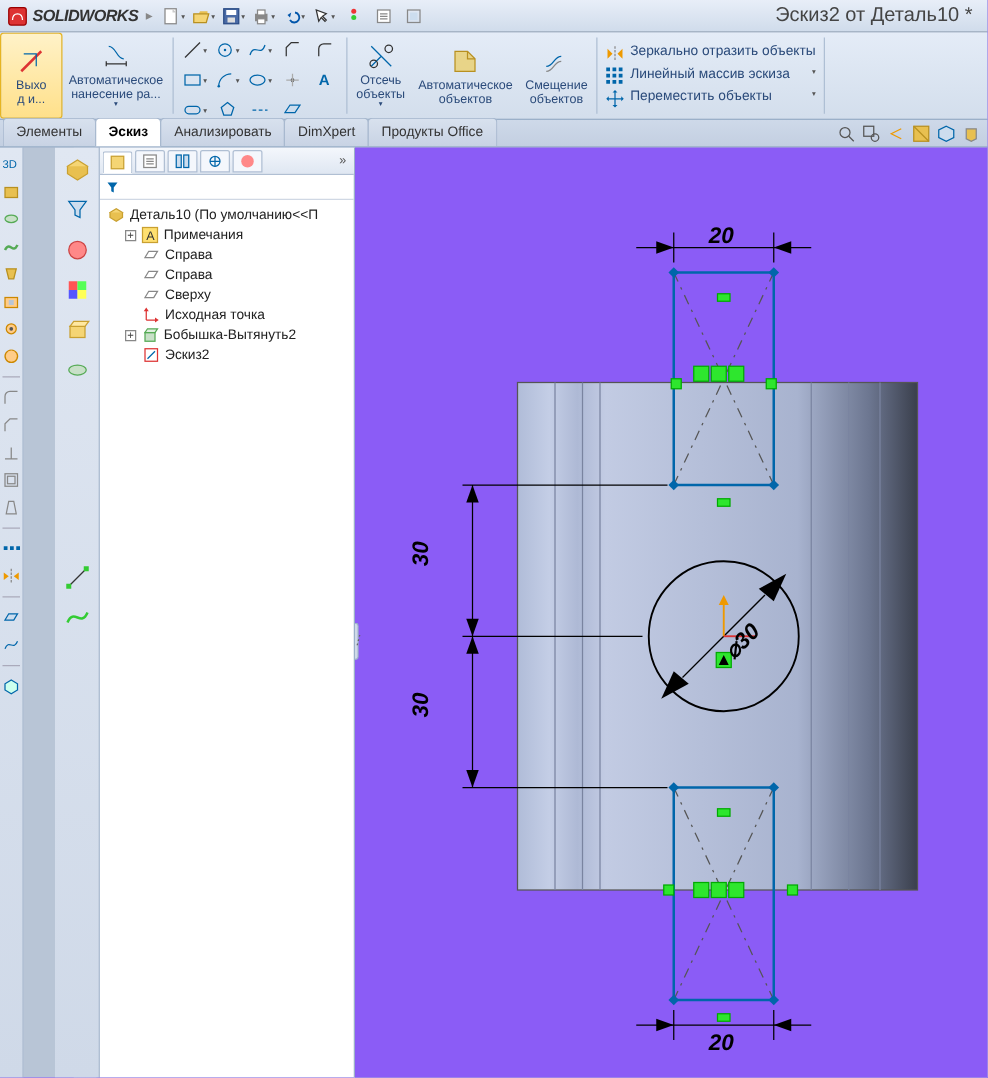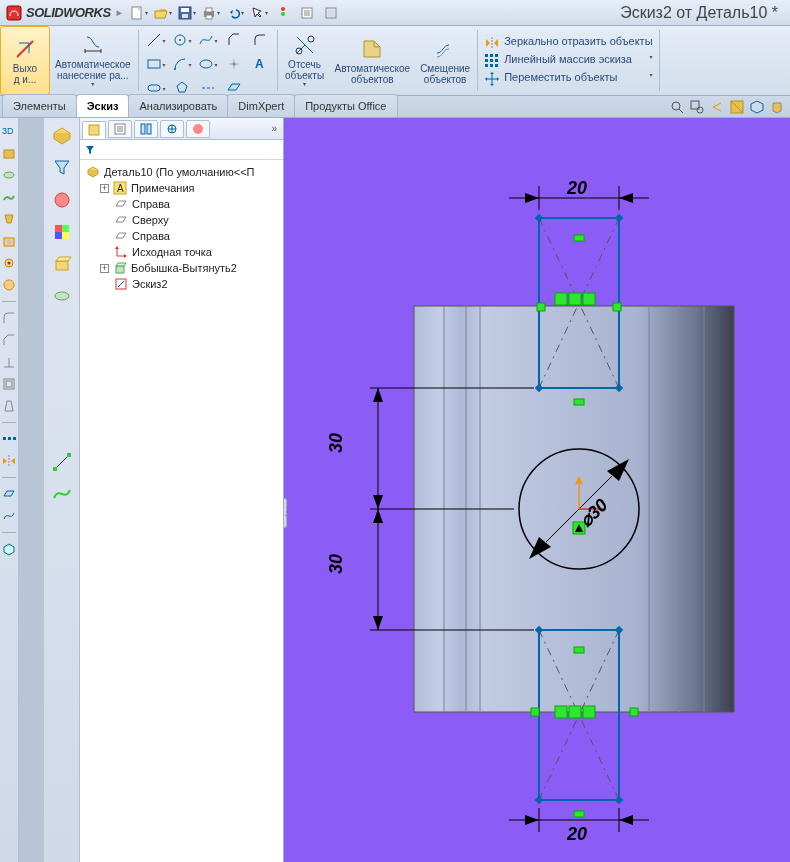--- a/index.html
+++ b/index.html
@@ -683,29 +683,29 @@
             </svg>
           </span>
         <span>Справа</span>
       </div>
       <div class="tree-item indent2">
         <span class="t-ico">
             <svg width="14" height="14">
               <path d="M2 9l3-5h7l-3 5z" fill="#fff" stroke="#888"></path>
             </svg>
           </span>
-        <span>Сверху</span>
+        <span>Справа</span>
       </div>
       <div class="tree-item indent2">
         <span class="t-ico">
             <svg width="14" height="14">
               <path d="M2 9l3-5h7l-3 5z" fill="#fff" stroke="#888"></path>
             </svg>
           </span>
-        <span>Справа</span>
+        <span>Сверху</span>
       </div>
       <div class="tree-item indent2">
         <span class="t-ico">
             <svg width="14" height="14">
               <path d="M3 11h8M3 11V3" stroke="#d33"></path>
               <path d="M3 1l-2 3h4zM13 11l-3-2v4z" fill="#d33"></path>
             </svg>
           </span>
         <span>Исходная точка</span>
       </div>

